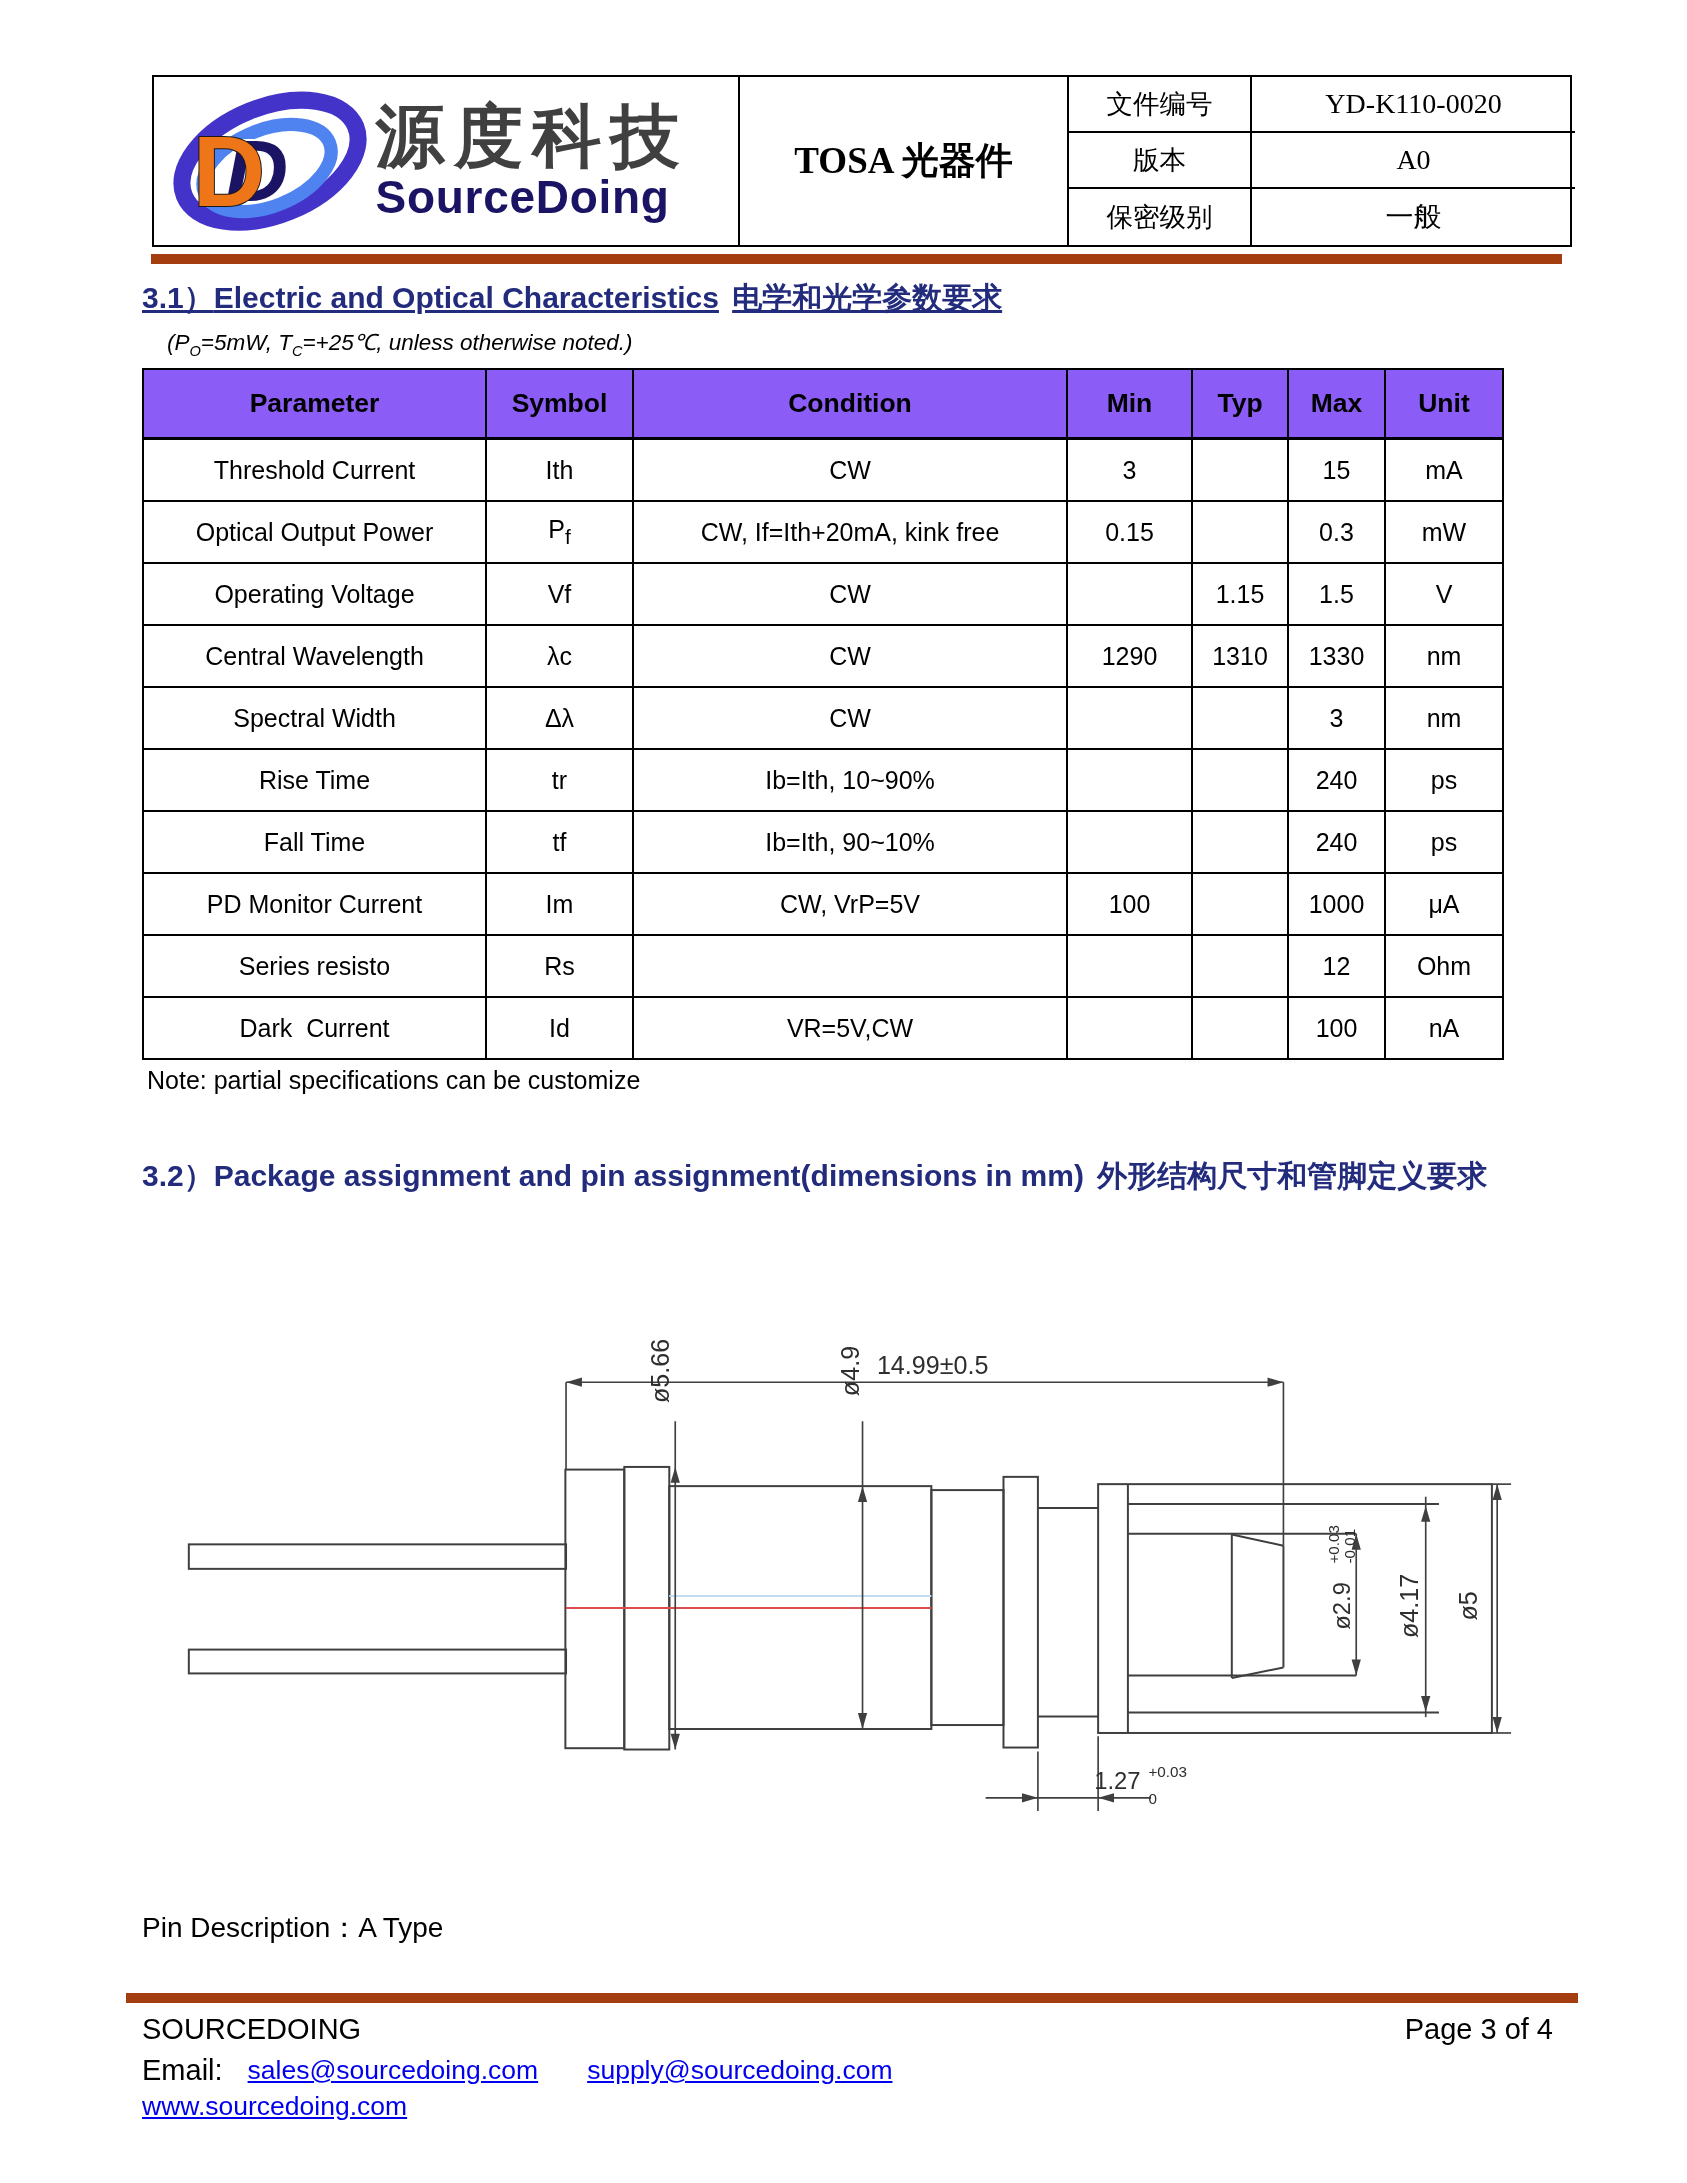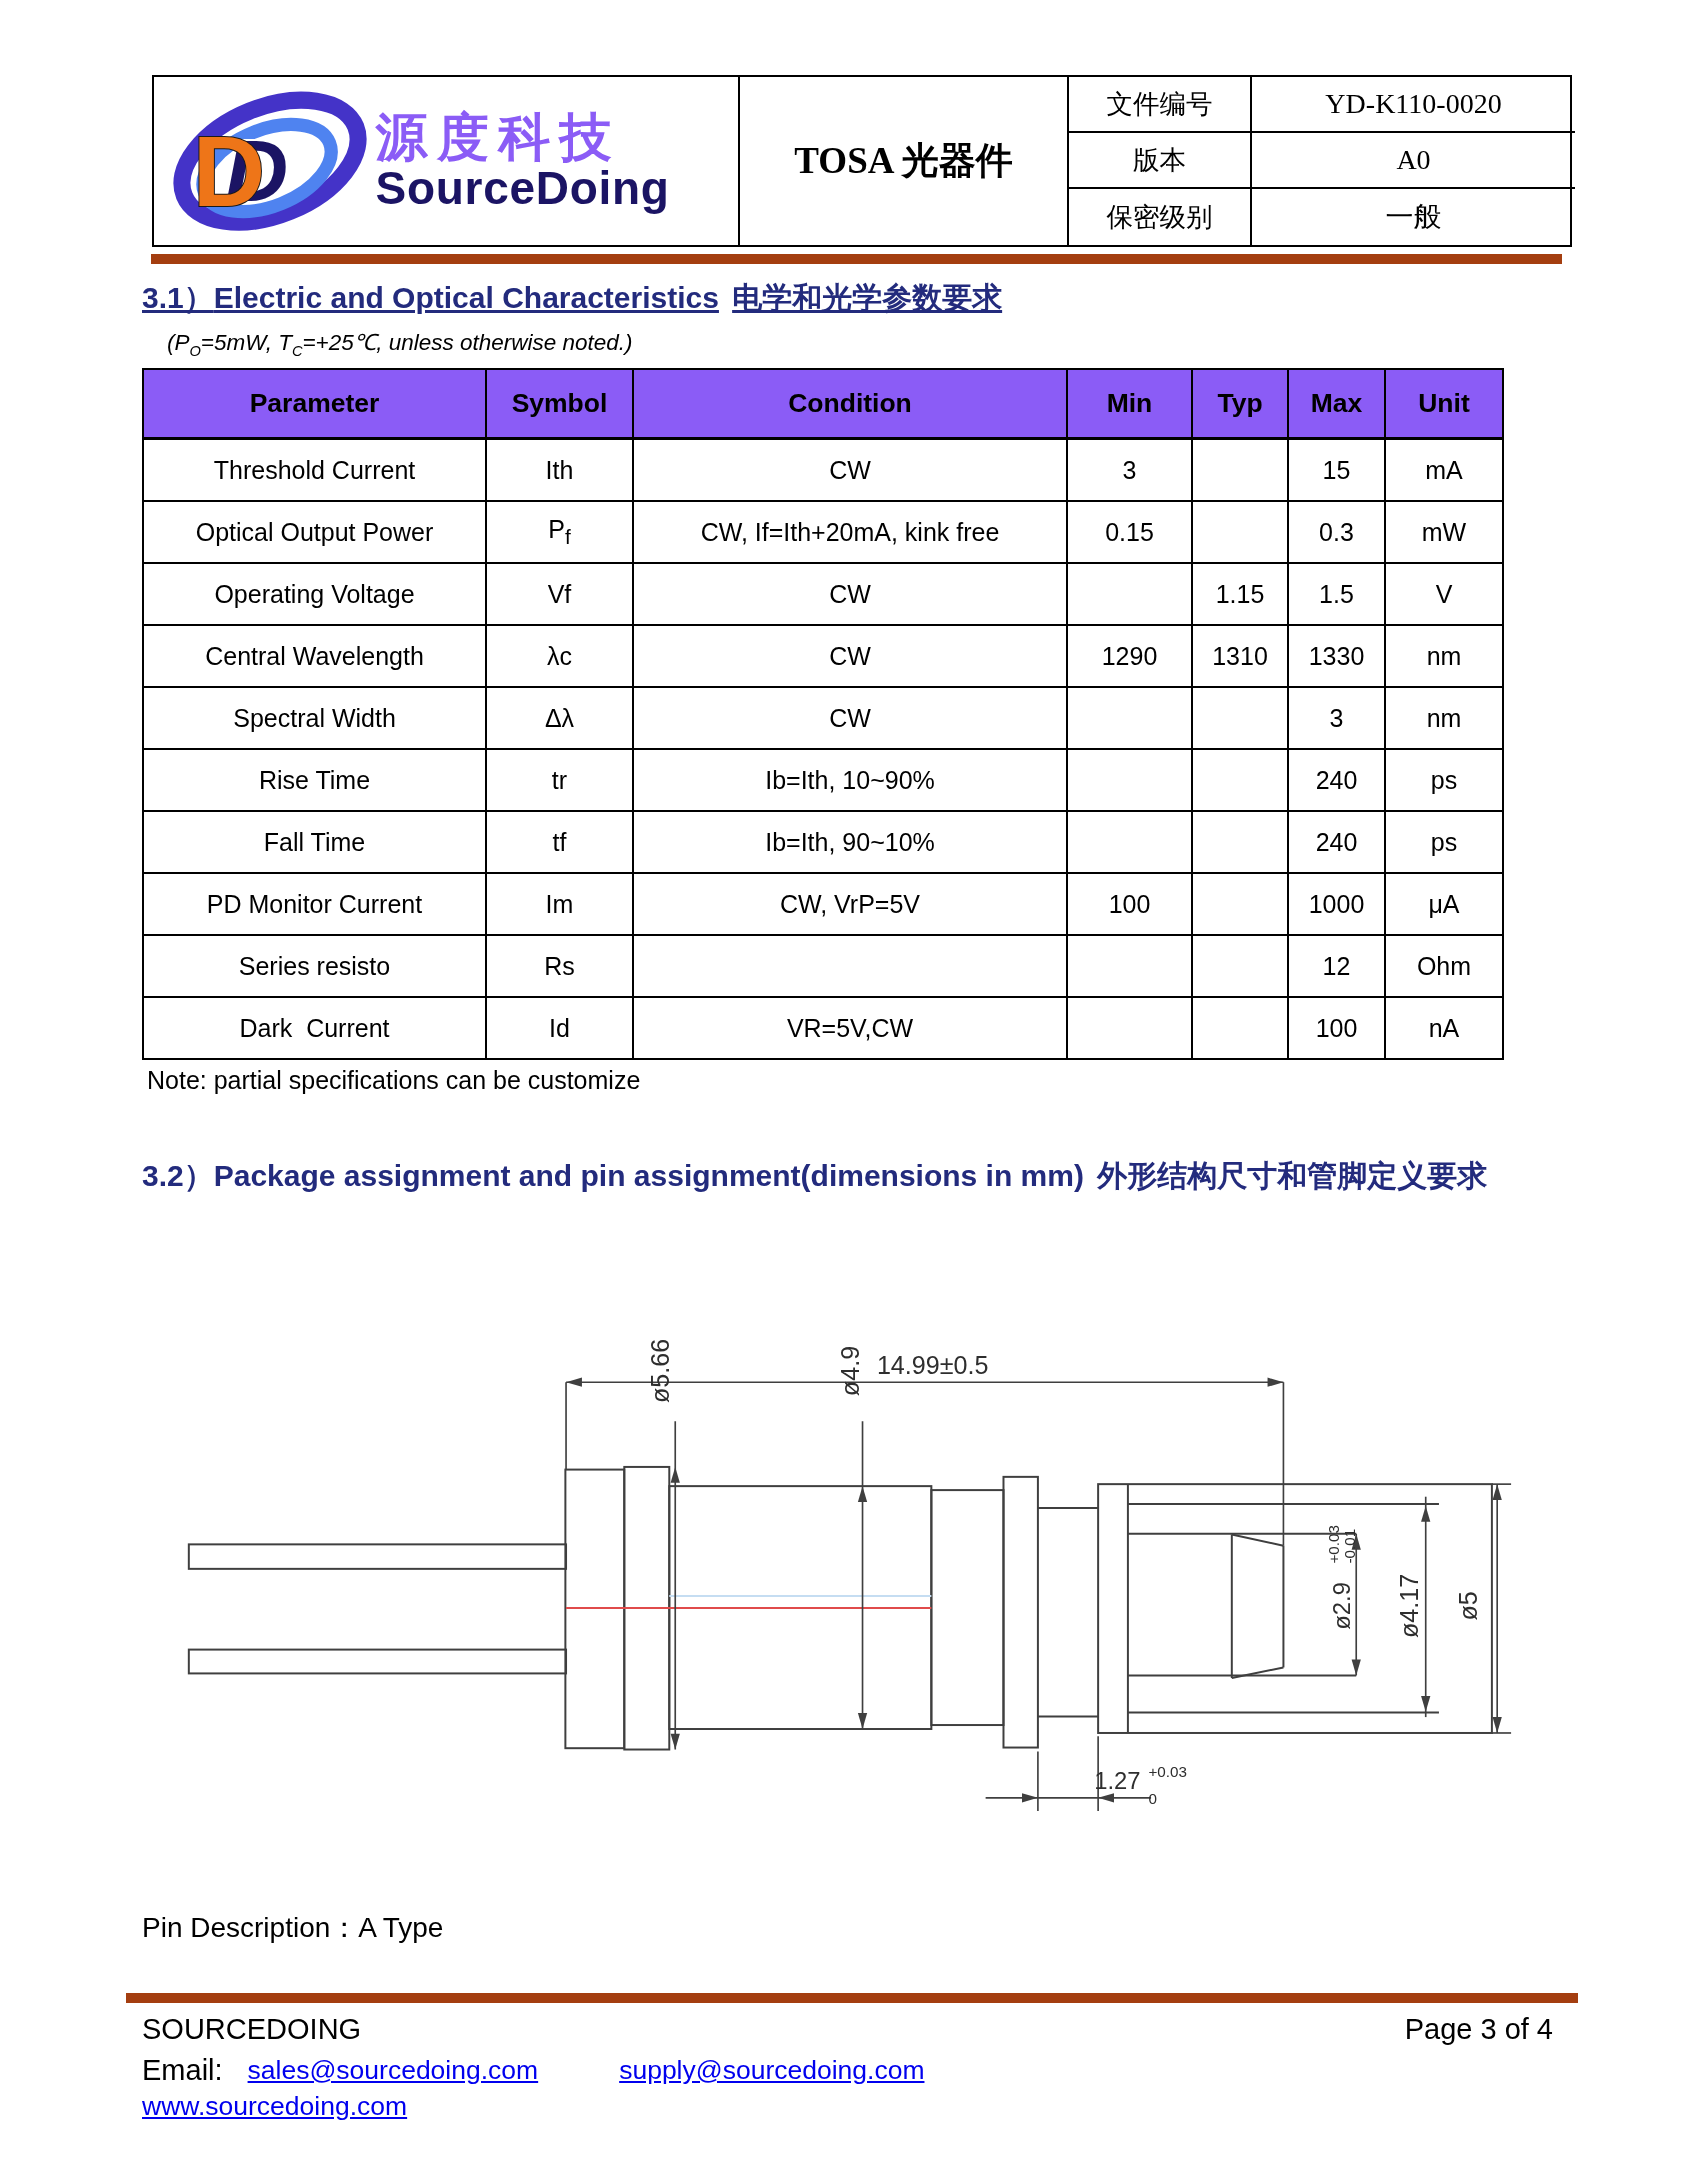--- a/index.html
+++ b/index.html
@@ -12,21 +12,21 @@
   .hcell{display:flex;align-items:center;justify-content:center;box-sizing:border-box;}
   .logo-cell{grid-area:1/1/4/2;justify-content:flex-start;padding-left:17px;gap:6.6px;}
   .title-cell{grid-area:1/2/4/3;border-left:2px solid #000;
     font-family:"Liberation Serif",serif;font-weight:bold;font-size:37px;}
   .f-label{grid-column:3;border-left:2px solid #000;font-family:"Liberation Serif",serif;font-size:26.5px;}
   .f-value{grid-column:4;border-left:2px solid #000;font-family:"Liberation Serif",serif;font-size:28px;}
   .hr1{grid-row:1;border-bottom:2px solid #000;}
   .hr2{grid-row:2;border-bottom:2px solid #000;}
   .hr3{grid-row:3;}
   .logo-text{display:flex;flex-direction:column;justify-content:center;line-height:1.05;}
-  .logo-zh{font-size:52px;font-weight:bold;letter-spacing:9.3px;color:#8b5cf6;
+  .logo-zh{font-size:69px;font-weight:bold;letter-spacing:9.3px;color:#404040;
     font-family:"Liberation Sans",sans-serif;}
   .logo-en{font-size:46px;font-weight:bold;color:#1B1464;letter-spacing:0.7px;}
   .rule{position:absolute;background:#A43E10;}
   .top-rule{left:151px;top:254px;width:1411px;height:10px;}
   
   .s-heading{position:absolute;left:142px;color:#232B7D;font-weight:bold;font-size:30px;
     white-space:nowrap;}
   .s1-heading{top:278px;text-decoration:underline;}
   .s2-heading{top:1156px;}
   .s-heading .zh{margin-left:13.2px;}
@@ -46,21 +46,21 @@
   .drawing{position:absolute;left:165px;top:1310px;}
   .drawing text{font-family:"Liberation Sans",sans-serif;fill:#2e2e2e;}
   
   .pin-desc{position:absolute;left:142px;top:1909px;font-size:28px;}
   .footer-rule{left:126px;top:1993px;width:1452px;height:10px;}
   .footer-line1{position:absolute;left:142px;top:2013px;width:1411px;display:flex;
     justify-content:space-between;font-size:29px;}
   .footer-line2{position:absolute;left:142px;top:2054px;font-size:29px;display:flex;
     align-items:center;gap:25px;}
   .footer-line2 a,.footer-line3 a{color:#0000EE;text-decoration:underline;font-size:26.5px;}
-  .footer-line2 .gap2{margin-left:56px;}
+  .footer-line2 .gap2{margin-left:24px;}
   .footer-line3{position:absolute;left:142px;top:2091px;font-size:26.5px;}
 </style>
 </head>
 <body>
 
 <div class="page">
 
   <div class="header-table">
     <div class="hcell logo-cell">
       <svg width="198" height="149" viewBox="0 0 300 225">

